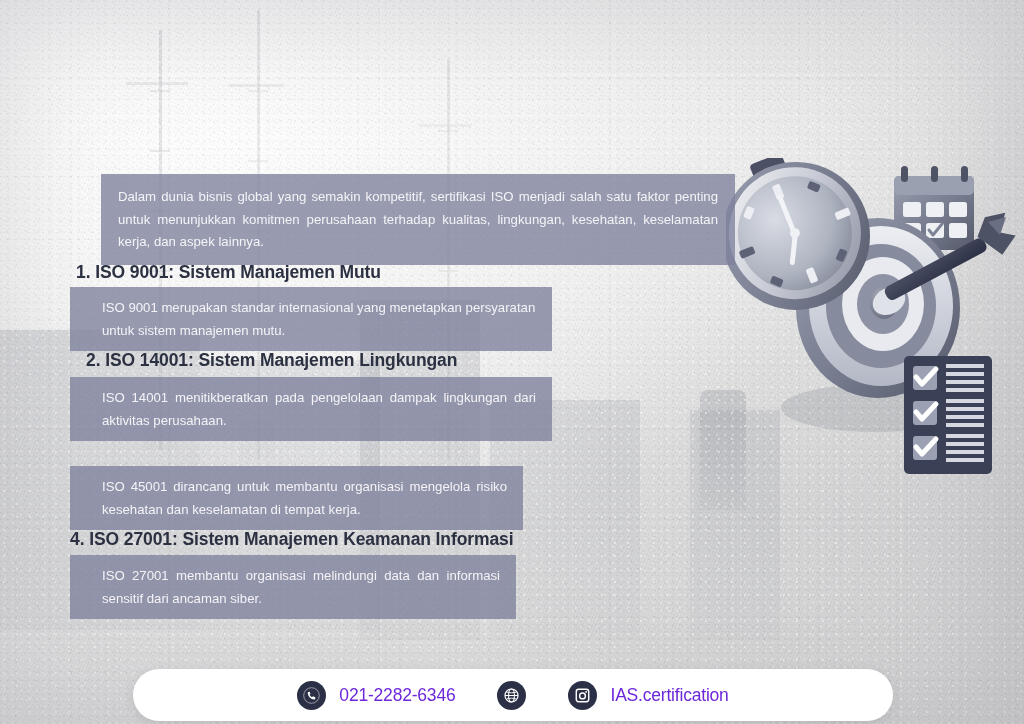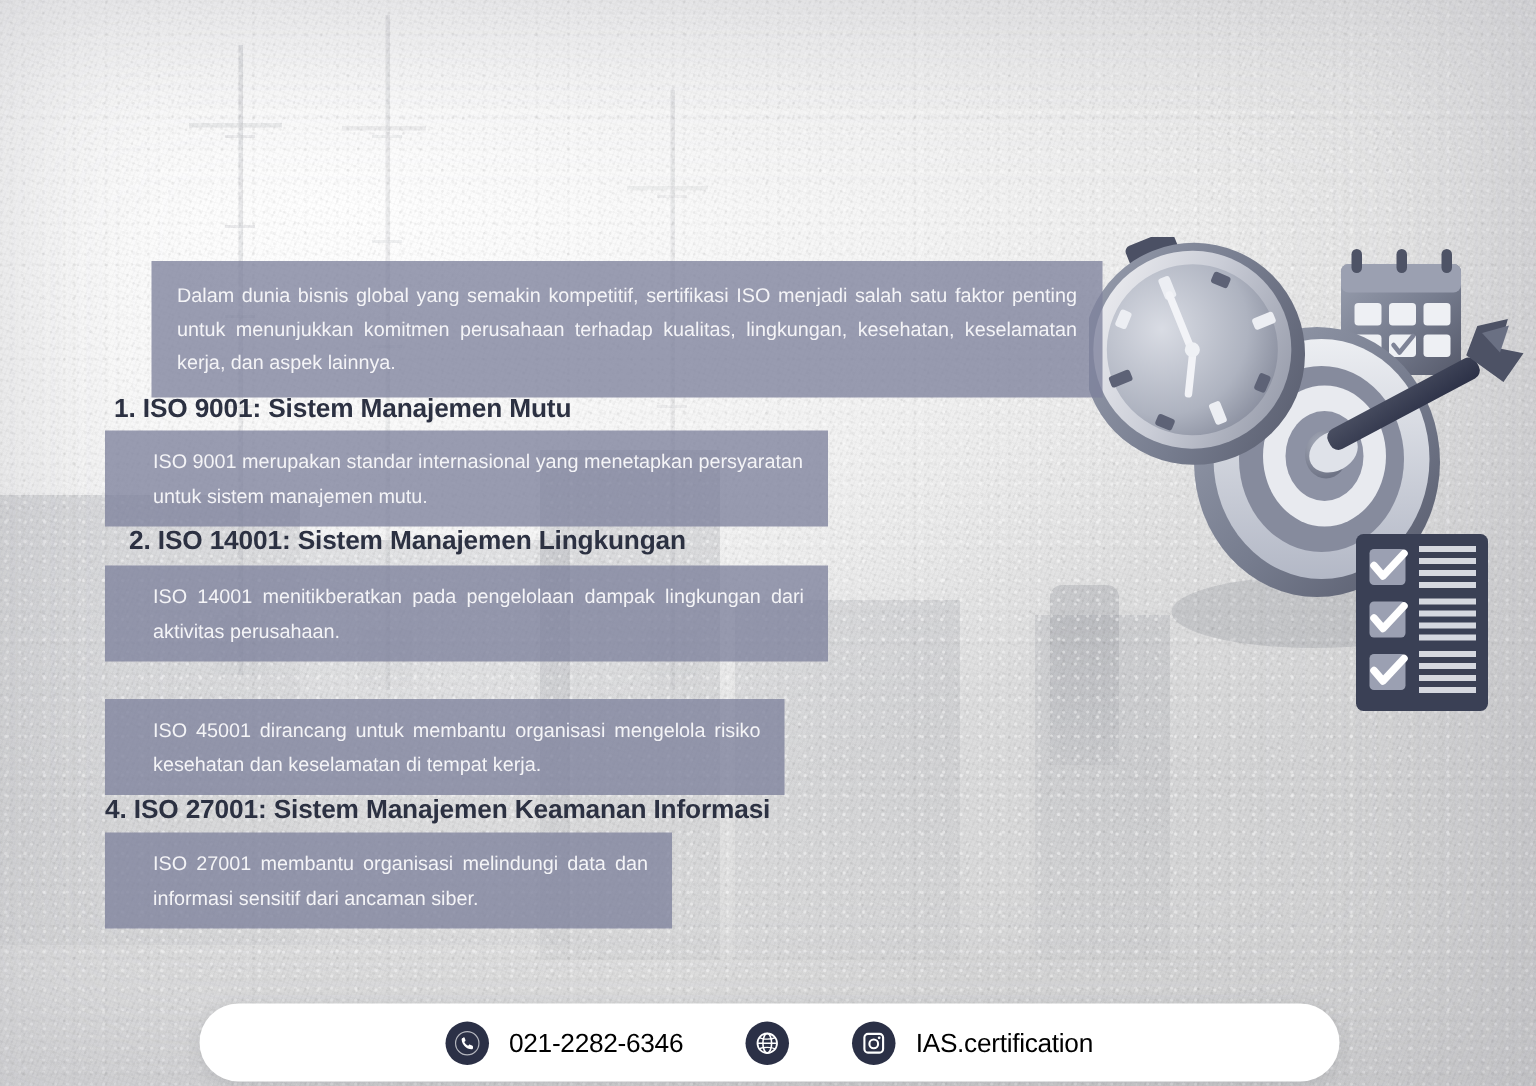--- a/index.html
+++ b/index.html
@@ -195,21 +195,21 @@
     height: 29px;
     border-radius: 50%;
     background: #2b3046;
     display: flex;
     align-items: center;
     justify-content: center;
     flex: none;
   }
   .ficon svg { display: block; }
   .ftext {
-    color: #000000;
+    color: #6d28d9;
     font-size: 17.5px;
     letter-spacing: -0.2px;
     white-space: nowrap;
   }
 </style>
 </head>
 <body>
 
 <div id="poster">
 
@@ -377,21 +377,21 @@
   <div class="sec-h" style="left:86px; top:350px;">2. ISO 14001: Sistem Manajemen Lingkungan</div>
   <div class="hl sec-b" style="left:70px; top:377px;">
     <div class="hl-inner">ISO 14001 menitikberatkan pada pengelolaan dampak lingkungan dari aktivitas perusahaan.</div>
   </div>
 
   <div class="hl sec-b" style="left:70px; top:466px; width:453px;">
     <div class="hl-inner">ISO 45001 dirancang untuk membantu organisasi mengelola risiko kesehatan dan keselamatan di tempat kerja.</div>
   </div>
 
   <div class="sec-h" style="left:70px; top:529px;">4. ISO 27001: Sistem Manajemen Keamanan Informasi</div>
-  <div class="hl sec-b" style="left:70px; top:555px; width:378px;">
+  <div class="hl sec-b" style="left:70px; top:555px; width:446px;">
     <div class="hl-inner">ISO 27001 membantu organisasi melindungi data dan informasi sensitif dari ancaman siber.</div>
   </div>
 
   <div class="footer">
 
     <div class="fitem">
       <span class="ficon">
         <svg width="17" height="17" viewBox="0 0 24 24" aria-hidden="true">
           <circle cx="12" cy="12" r="11" fill="none" stroke="#ffffff" stroke-width="1.1" opacity="0.65"></circle>
           <path d="M8.4 6.2c.6 0 1 .3 1.2.9l.7 1.8c.2.5.1.9-.3 1.2l-.8.7c.8 1.6 2 2.8 3.6 3.6l.7-.8c.3-.4.8-.5 1.2-.3l1.8.7c.6.2.9.6.9 1.2v1.2c0 .8-.6 1.4-1.4 1.3-5-.4-8.9-4.3-9.3-9.3-.1-.8.5-1.4 1.3-1.4h.4z" fill="#ffffff"></path>

